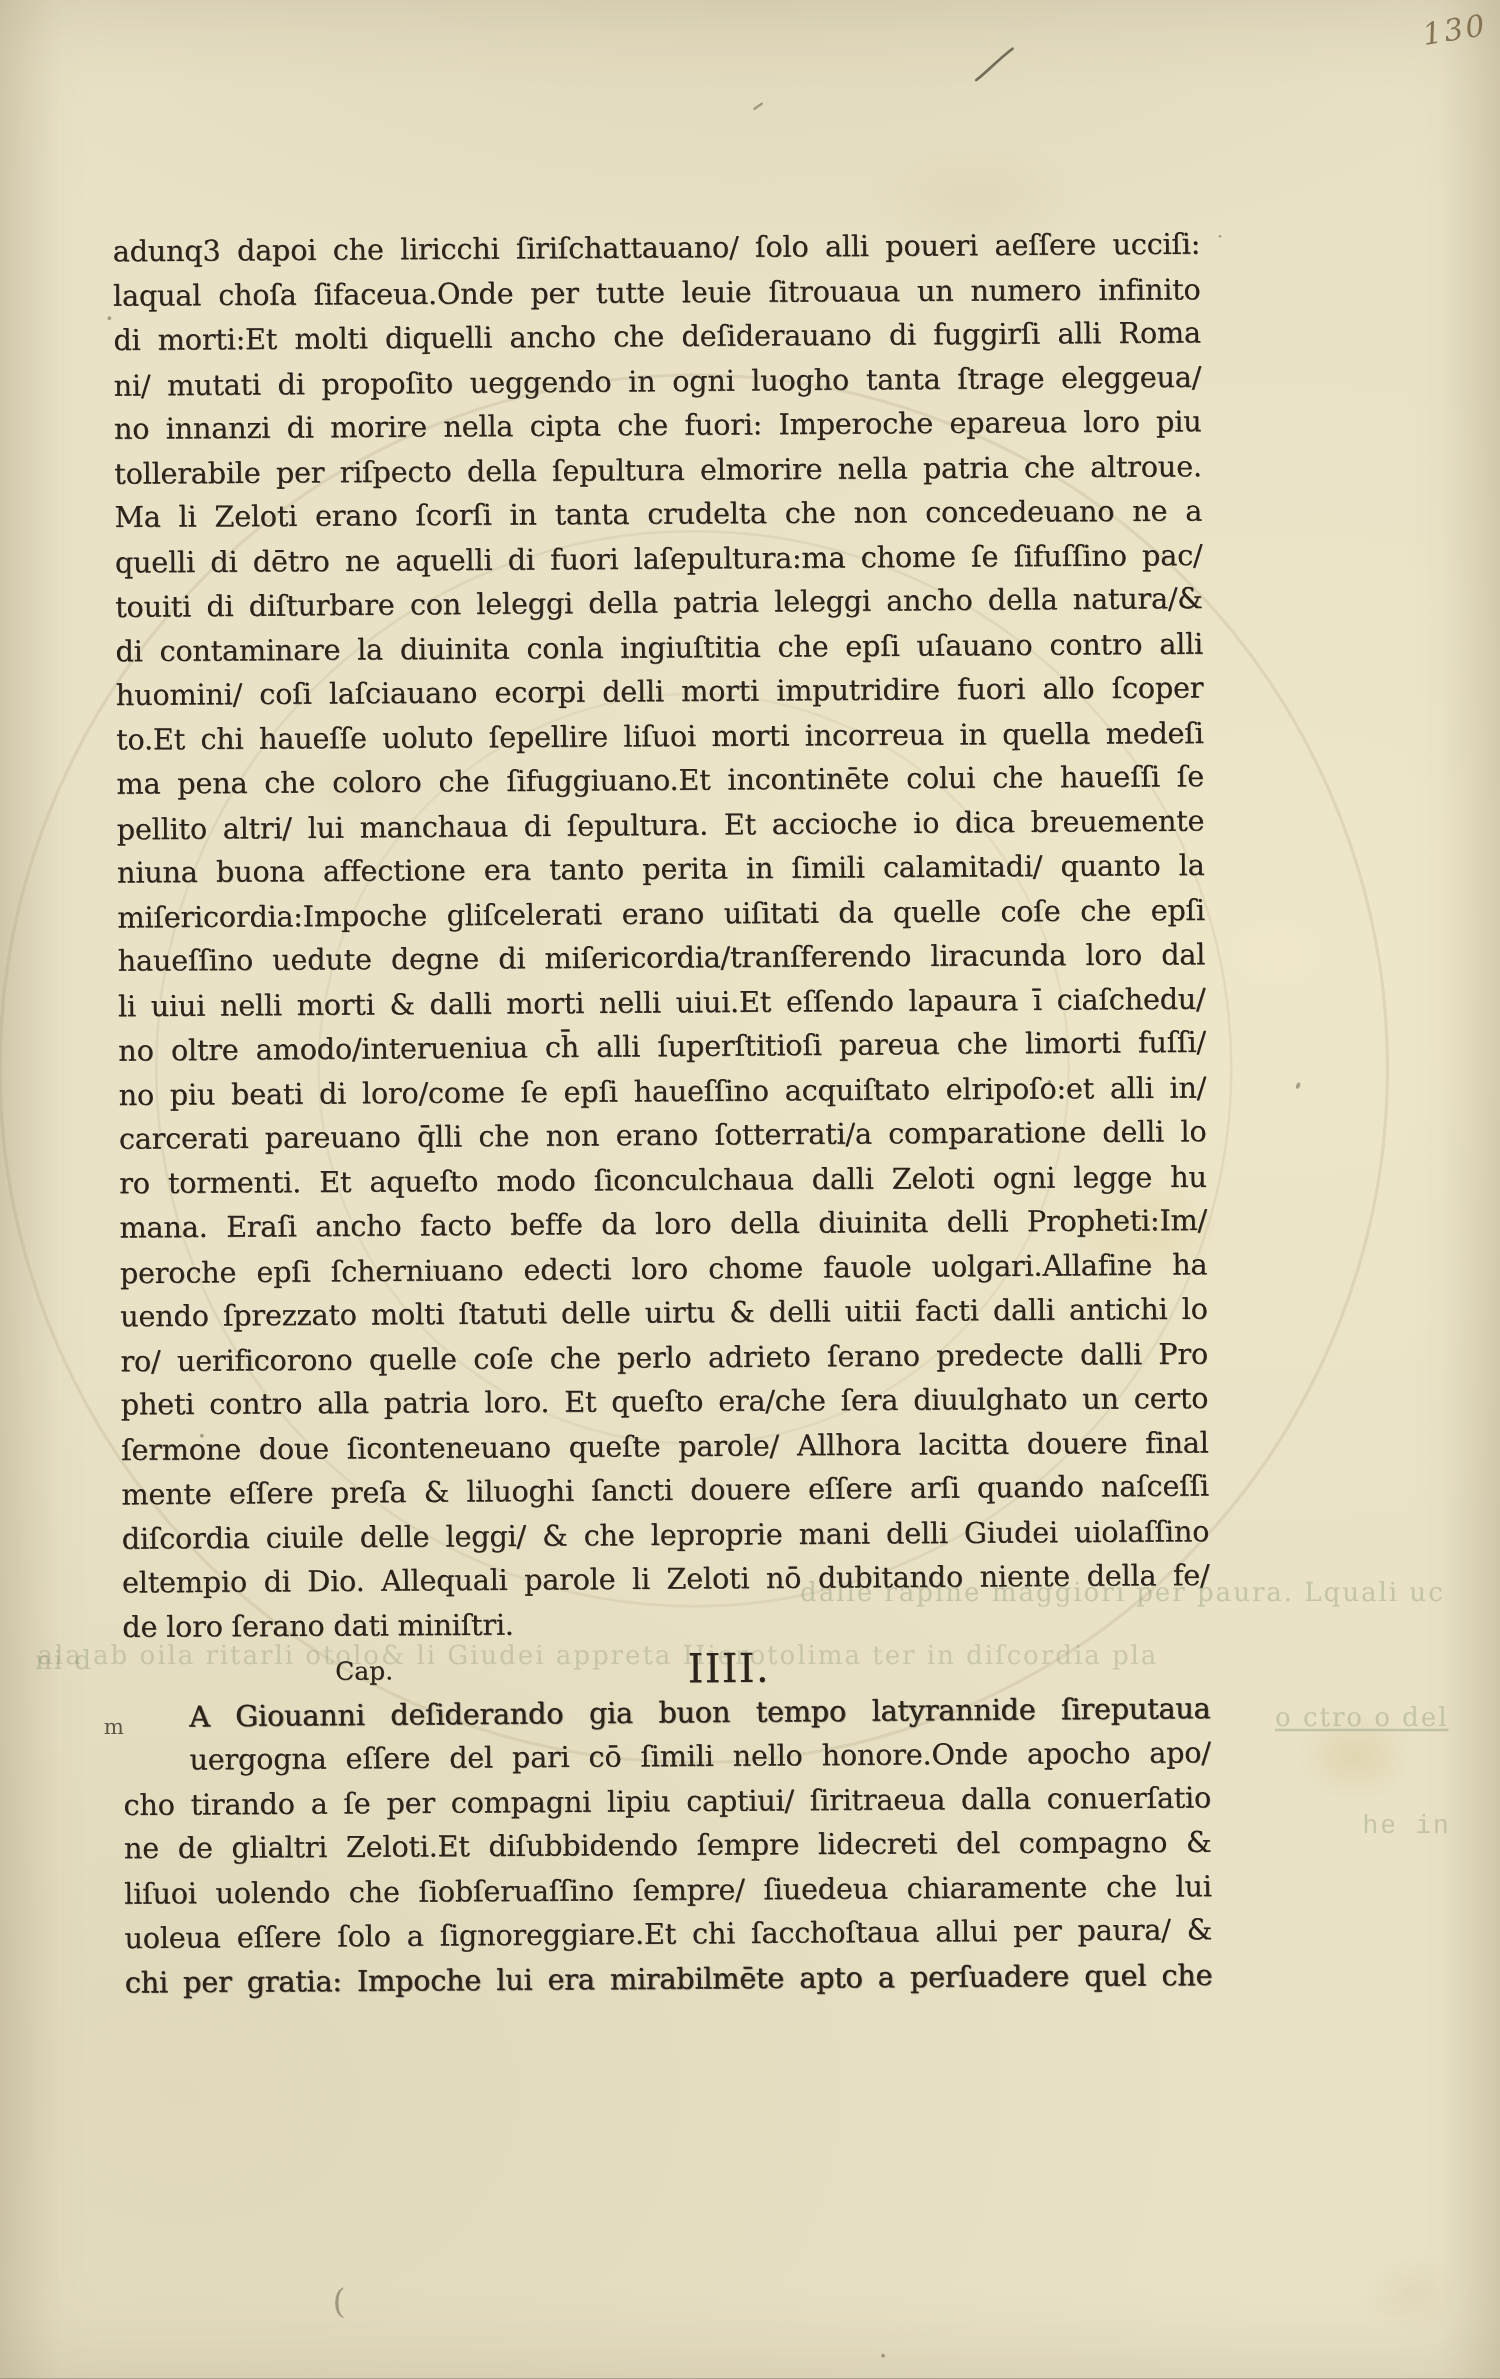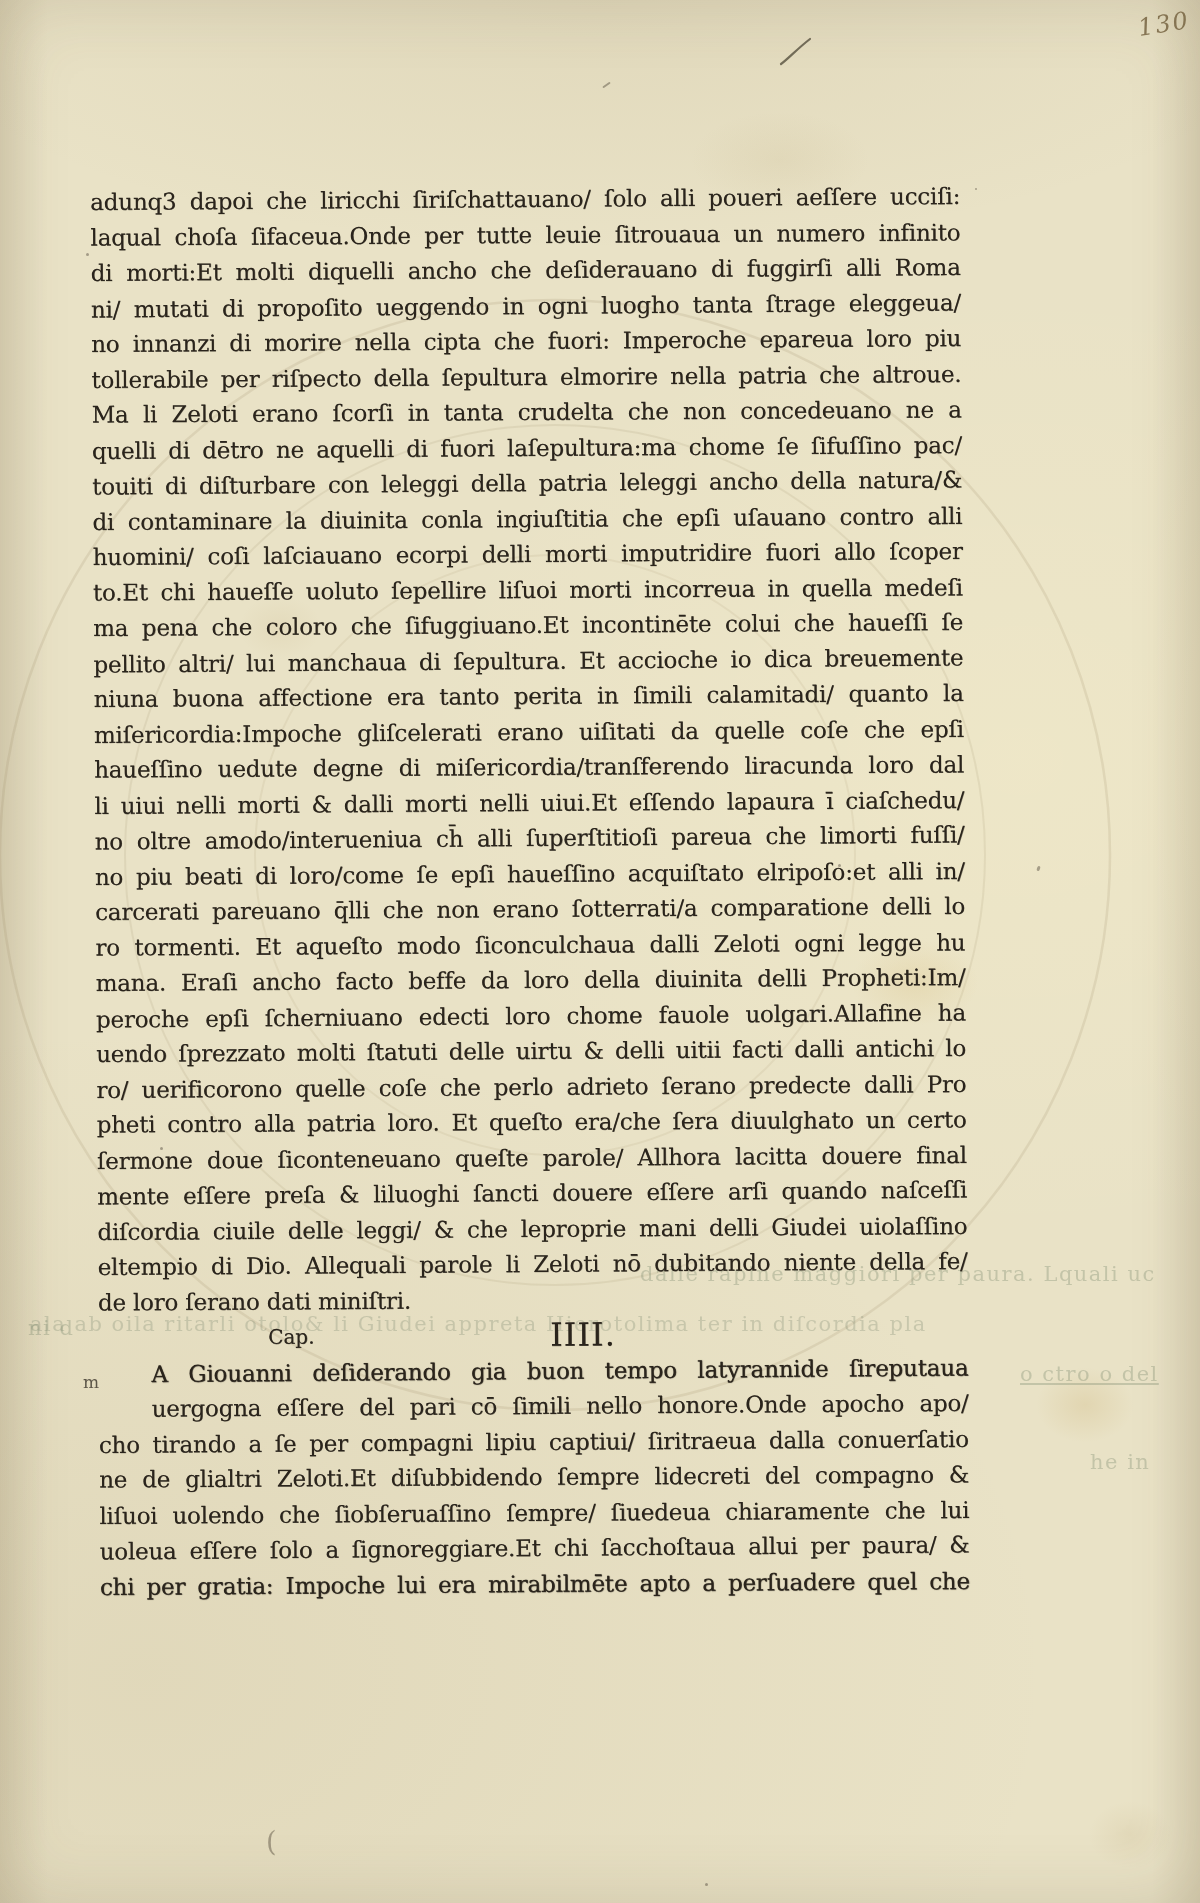--- a/index.html
+++ b/index.html
@@ -64,21 +64,21 @@
   
   .ghost {
     position:absolute; pointer-events:none;
     font-size:21px; letter-spacing:1.5px; white-space:nowrap;
     color:rgba(110,125,100,0.30); filter:blur(0.6px);
     overflow:hidden;
   }
   .ghost.g1 { left:640px;  top:1262px; width:555px; }
   .ghost.g2 { left:30px;   top:1312px; width:1160px; color:rgba(110,125,100,0.26); }
   .ghost.g3 { left:1020px; top:1362px; width:175px;text-decoration:underline; }
-  .ghost.g4 { left:1090px; top:1450px; width:105px; }
+  .ghost.g4 { left:1090px; top:1450px; width:105px;font-family:Liberation Mono, monospace; }
   .ghost.g5 { left:28px;   top:1316px; width:70px; }
   
   .slash-svg { position:absolute; left:779px; top:36px; }
   .mini-slash { position:absolute; left:602px; top:84px; width:9px; height:2px;
     background:rgba(80,70,55,0.45); transform:rotate(-35deg); border-radius:2px; }
   .paren-mark { position:absolute; left:266px; top:1826px; font-size:27px;
     color:rgba(70,60,45,0.42); font-family:"DejaVu Serif", serif; }
   .speck { position:absolute; border-radius:50%; background:rgba(60,50,40,0.4); }
   .speck.s1 { left:86px;   top:253px;  width:3px; height:3px; }
   .speck.s2 { left:838px;  top:864px;  width:3px; height:3px; }

